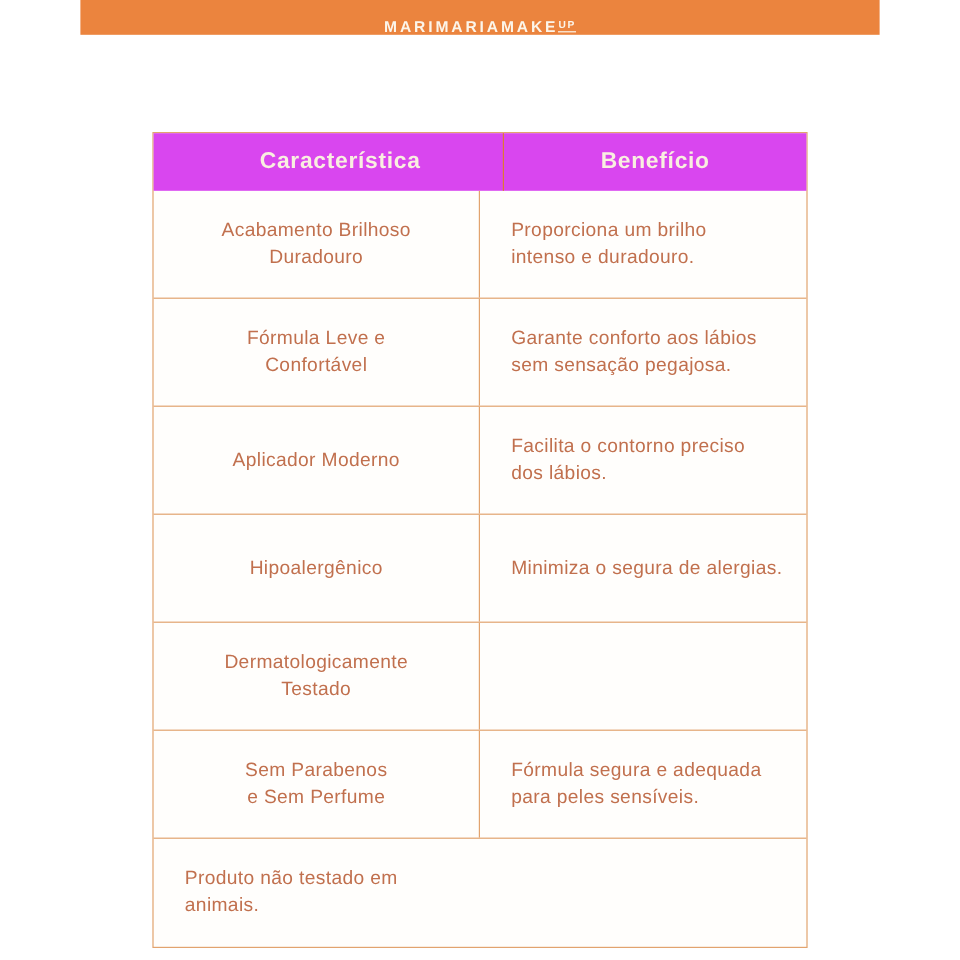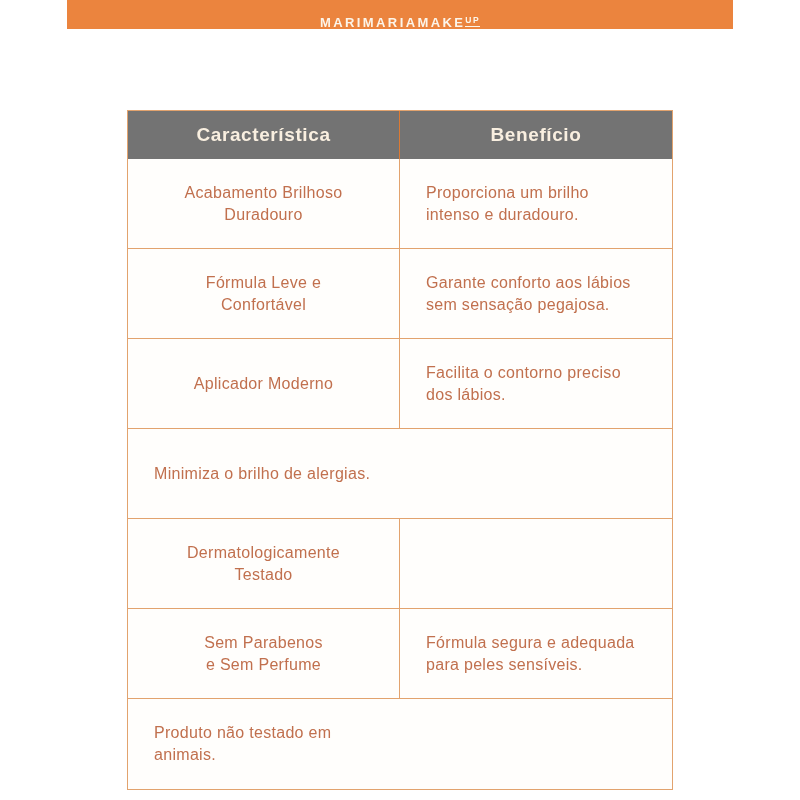--- a/index.html
+++ b/index.html
@@ -43,21 +43,22 @@
   .feature-table {
     position: absolute;
     left: 127px; top: 110px;
     width: 546px;
     border: 1px solid #E2A36E;
     background: #FFFEFC;
   }
   .thead {
     display: flex;
     height: 48px;
-    background: #737373;
+    background: #d946ef;
+    padding-left: 20px;
   }
   .th {
     display: flex;
     align-items: center;
     justify-content: center;
     color: #F9EFE0;
     font-weight: 700;
     font-size: 19px;
     letter-spacing: 0.6px;
   }
@@ -123,21 +124,22 @@
   </div>
 
   <div class="row">
     <div class="cell cell-feature">Aplicador Moderno</div>
     <div class="cell cell-benefit">Facilita o contorno preciso
 dos lábios.</div>
   </div>
 
 
   <div class="row">
-    <div class="cell cell-benefit">Minimiza o brilho de alergias.</div>
+    <div class="cell cell-feature">Hipoalergênico</div>
+    <div class="cell cell-benefit">Minimiza o segura de alergias.</div>
   </div>
 
   <div class="row">
     <div class="cell cell-feature">Dermatologicamente
 Testado</div>
   </div>
 
   <div class="row">
     <div class="cell cell-feature">Sem Parabenos
 e Sem Perfume</div>

